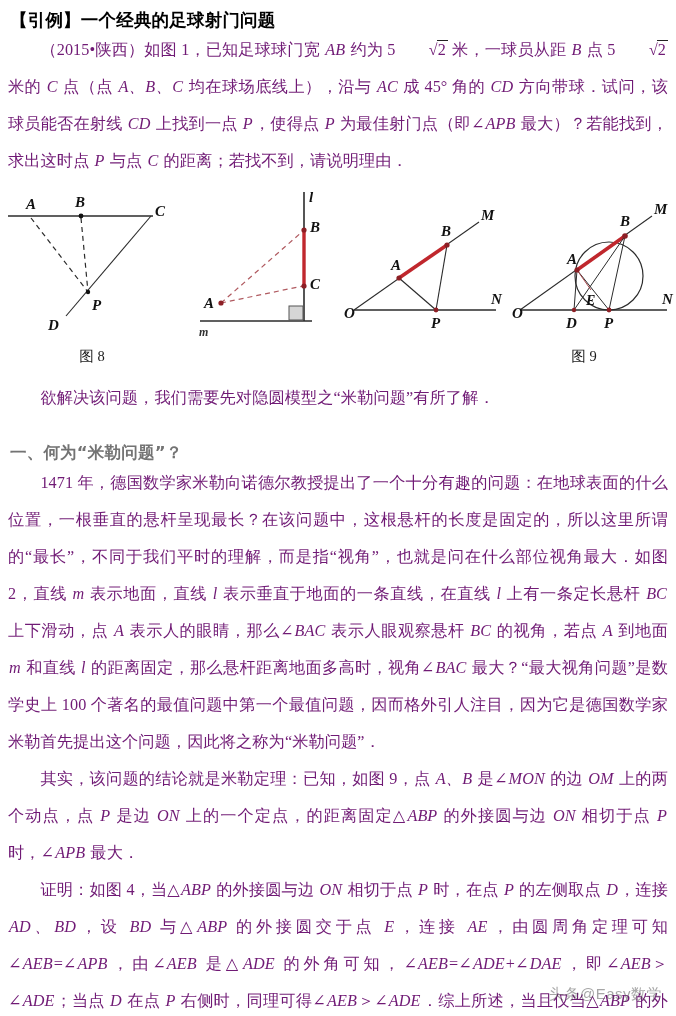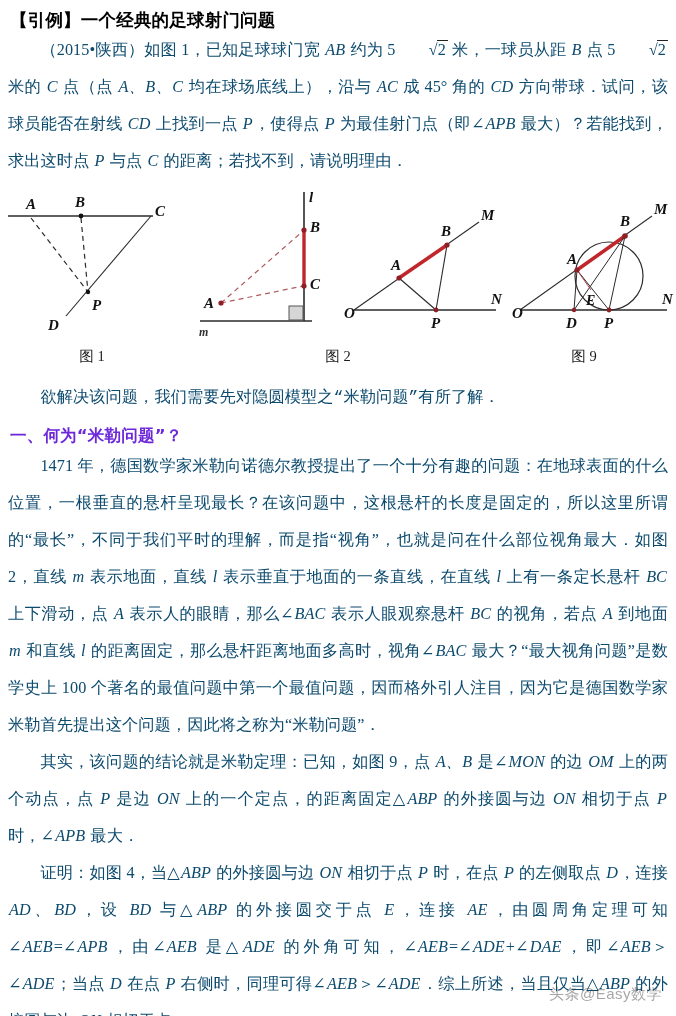--- a/index.html
+++ b/index.html
@@ -32,34 +32,34 @@
     line-height: 1.2;
     margin: 10px 0 0 2px;
     letter-spacing: 0.2px;
     color: #000;
   }
   h2.section-head {
     font-family: "DejaVu Sans", "Liberation Sans", sans-serif;
     font-size: 16.5px;
     font-weight: bold;
     line-height: 1.2;
-    margin: 9px 0 2px 2px;
+    margin: 26px 0 2px 2px;
     letter-spacing: 0.2px;
-    color: #6d28d9;
+    color: #737373;
   }
 
   
   p.body {
     font-size: 16.2px;
     line-height: 37px;
     margin: 0;
     text-align: justify;
     text-justify: inter-ideograph;
     letter-spacing: 0.1px;
-    color: #0c4a6e;
+    color: #701a75;
   }
   p.indent { text-indent: 2em; }
 
   i, .mi {
     font-family: "Liberation Serif", "DejaVu Serif", serif;
     font-style: italic;
     padding: 0 1px;
   }
 
   
@@ -223,26 +223,25 @@
         <text x="74" y="117" font-family="Liberation Serif, serif" font-size="14" font-style="italic" font-weight="bold" fill="#111">E</text>
         <text x="0" y="130" font-family="Liberation Serif, serif" font-size="15" font-style="italic" font-weight="bold" fill="#111">O</text>
         <text x="54" y="140" font-family="Liberation Serif, serif" font-size="15" font-style="italic" font-weight="bold" fill="#111">D</text>
         <text x="92" y="140" font-family="Liberation Serif, serif" font-size="15" font-style="italic" font-weight="bold" fill="#111">P</text>
         <text x="150" y="116" font-family="Liberation Serif, serif" font-size="15" font-style="italic" font-weight="bold" fill="#111">N</text>
       </svg>
     </div>
   </div>
 
   <div class="caption-row">
-    <div class="caption-cell">图 1</div>
-    <div class="caption-cell">图 2</div>
+    <div class="caption-cell">图 8</div>
     <div class="caption-cell">图 9</div>
   </div>
 
-  <p class="body indent" style="margin-top:14px;font-family:Liberation Mono, monospace;">欲解决该问题，我们需要先对隐圆模型之“米勒问题”有所了解．</p>
+  <p class="body indent" style="margin-top:14px;">欲解决该问题，我们需要先对隐圆模型之“米勒问题”有所了解．</p>
 
   <h2 class="section-head">一、何为“米勒问题”？</h2>
 
   <p class="body indent">
     <span>1471 年，德国数学家米勒向诺德尔教授提出了一个十分有趣的问题：在地球表面的什么位置，一根垂直的悬杆呈现最长？在该问题中，这根悬杆的长度是固定的，所以这里所谓的“最长”，不同于我们平时的理解，而是指“视角”，也就是问在什么部位视角最大．如图 2，直线 </span><i class="mi">m</i><span> 表示地面，直线 </span><i class="mi">l</i><span> 表示垂直于地面的一条直线，在直线 </span><i class="mi">l</i><span> 上有一条定长悬杆 </span><i class="mi">BC</i><span> 上下滑动，点 </span><i class="mi">A</i><span> 表示人的眼睛，那么∠</span><i class="mi">BAC</i><span> 表示人眼观察悬杆 </span><i class="mi">BC</i><span> 的视角，若点 </span><i class="mi">A</i><span> 到地面 </span><i class="mi">m</i><span> 和直线 </span><i class="mi">l</i><span> 的距离固定，那么悬杆距离地面多高时，视角∠</span><i class="mi">BAC</i><span> 最大？“最大视角问题”是数学史上 100 个著名的最值问题中第一个最值问题，因而格外引人注目，因为它是德国数学家米勒首先提出这个问题，因此将之称为“米勒问题”．</span>
   </p>
 
   <p class="body indent">
     <span>其实，该问题的结论就是米勒定理：已知，如图 9，点 </span><i class="mi">A、B</i><span> 是∠</span><i class="mi">MON</i><span> 的边 </span><i class="mi">OM</i><span> 上的两个动点，点 </span><i class="mi">P</i><span> 是边 </span><i class="mi">ON</i><span> 上的一个定点，的距离固定△</span><i class="mi">ABP</i><span> 的外接圆与边 </span><i class="mi">ON</i><span> 相切于点 </span><i class="mi">P</i><span> 时，∠</span><i class="mi">APB</i><span> 最大．</span>
   </p>

